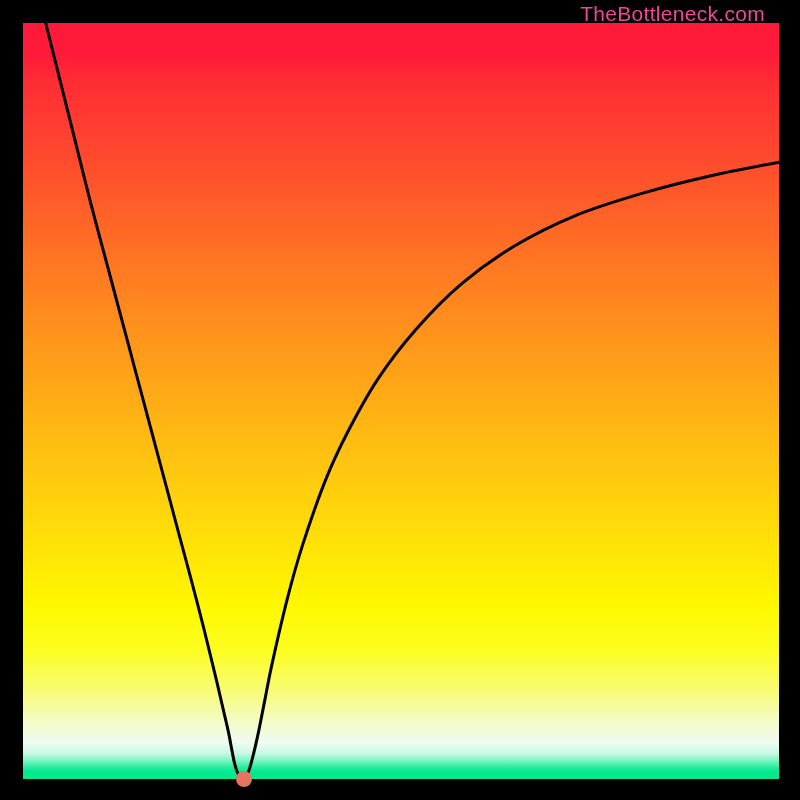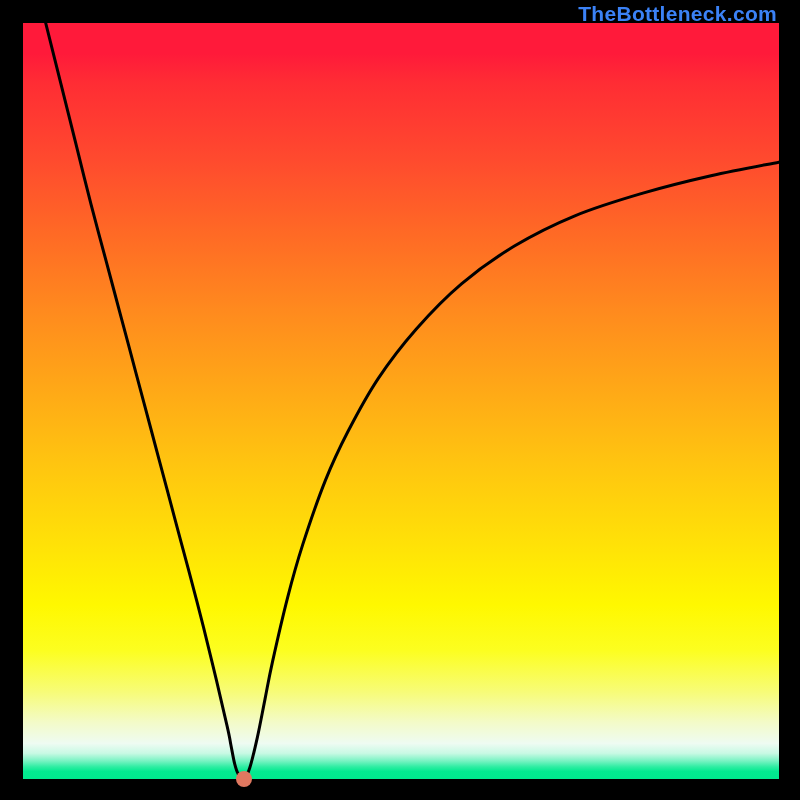--- a/index.html
+++ b/index.html
@@ -45,24 +45,24 @@
     );
   }
   .curve-layer {
     position: absolute;
     inset: 0;
     pointer-events: none;
   }
   .branding {
     position: absolute;
     top: 2px;
-    right: 23px;
-    color: #3b82f6;
+    right: 35px;
+    color: #ec4899;
     font-size: 21px;
-    font-weight: 700;
+    font-weight: 400;
     letter-spacing: 0.3px;
   }
   .marker {
     position: absolute;
     width: 16px;
     height: 16px;
     margin-left: -8px;
     margin-top: -8px;
     background: #E07860;
     border-radius: 50%;

